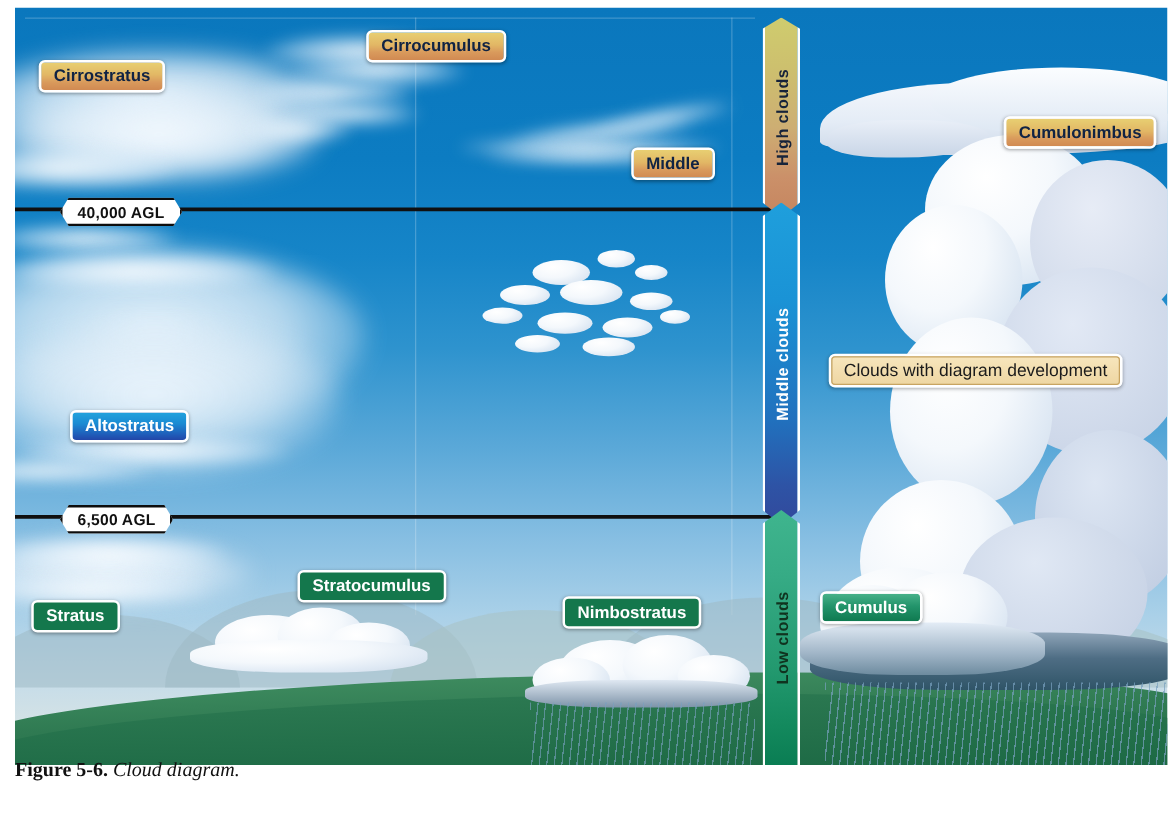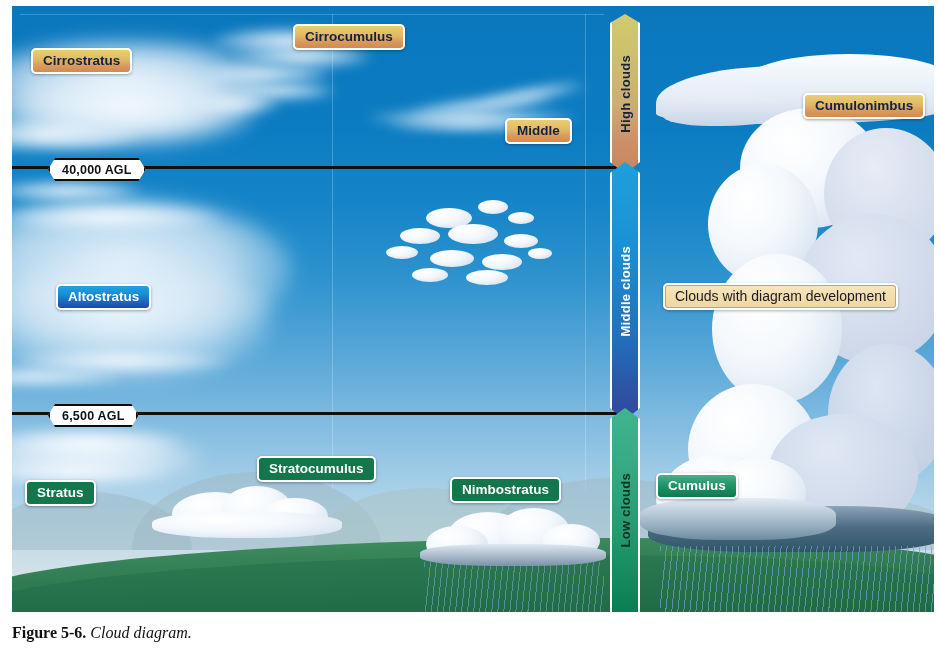--- a/index.html
+++ b/index.html
@@ -88,31 +88,31 @@
   .band.low span{color:#10331f;}
 
   
   .tag{position:absolute;display:flex;align-items:center;justify-content:center;
        white-space:nowrap;font-weight:bold;font-size:13.5px;
        border:2px solid #ffffff;border-radius:5px;padding:3px 10px 4px;
        box-shadow:0 1px 3px rgba(0,0,0,.35);}
   .tag.warm{background:linear-gradient(to bottom,#e8cf72 0%,#e2b765 45%,#d99a5c 72%,#d18a52 100%);
        color:#102344;}
   .tag.blue{background:linear-gradient(to bottom,#22a2dd 0%,#1b8bd3 40%,#1f5fbb 78%,#2346a8 100%);
-       color:#ffffff;}
+       color:#ffffff;margin-top:44px;}
   .tag.green{background:linear-gradient(to bottom,#3aa778 0%,#23936a 40%,#12land 0%,#0f7a50 100%);
        color:#ffffff;}
   .tag.greenflat{background:#14774c;color:#ffffff;}
   .tag.cream{background:linear-gradient(to bottom,#f7e6bd 0%,#f2ddae 55%,#eed6a2 100%);
        color:#1b1b1b;font-weight:normal;font-size:14px;
        border:2px solid #ffffff;outline:1px solid #c8a461;outline-offset:-3px;
        box-shadow:0 1px 3px rgba(0,0,0,.3);}
 
   
-  #caption{position:absolute;left:12px;top:624px;width:900px;
+  #caption{position:absolute;left:12px;top:608px;width:900px;
        font-family:"Liberation Serif", serif;font-size:16px;color:#111;}
   #caption .num{font-weight:bold;}
   #caption .ttl{font-style:italic;}
 </style>
 </head>
 <body>
 
 <div id="figure">
 
   <div id="diagram">
@@ -276,21 +276,21 @@
 
     <div class="tag blue" style="left:44px;top:278px;">
       <span>Altostratus</span>
     </div>
 
 
     <div class="tag greenflat" style="left:13px;top:474px;">
       <span>Stratus</span>
     </div>
 
-    <div class="tag greenflat" style="left:245px;top:450px;">
+    <div class="tag greenflat" style="left:226px;top:450px;">
       <span>Stratocumulus</span>
     </div>
 
     <div class="tag greenflat" style="left:438px;top:471px;">
       <span>Nimbostratus</span>
     </div>
 
     <div class="tag warm" style="left:749px;top:87px;margin-left:42px;">
       <span>Cumulonimbus</span>
     </div>

